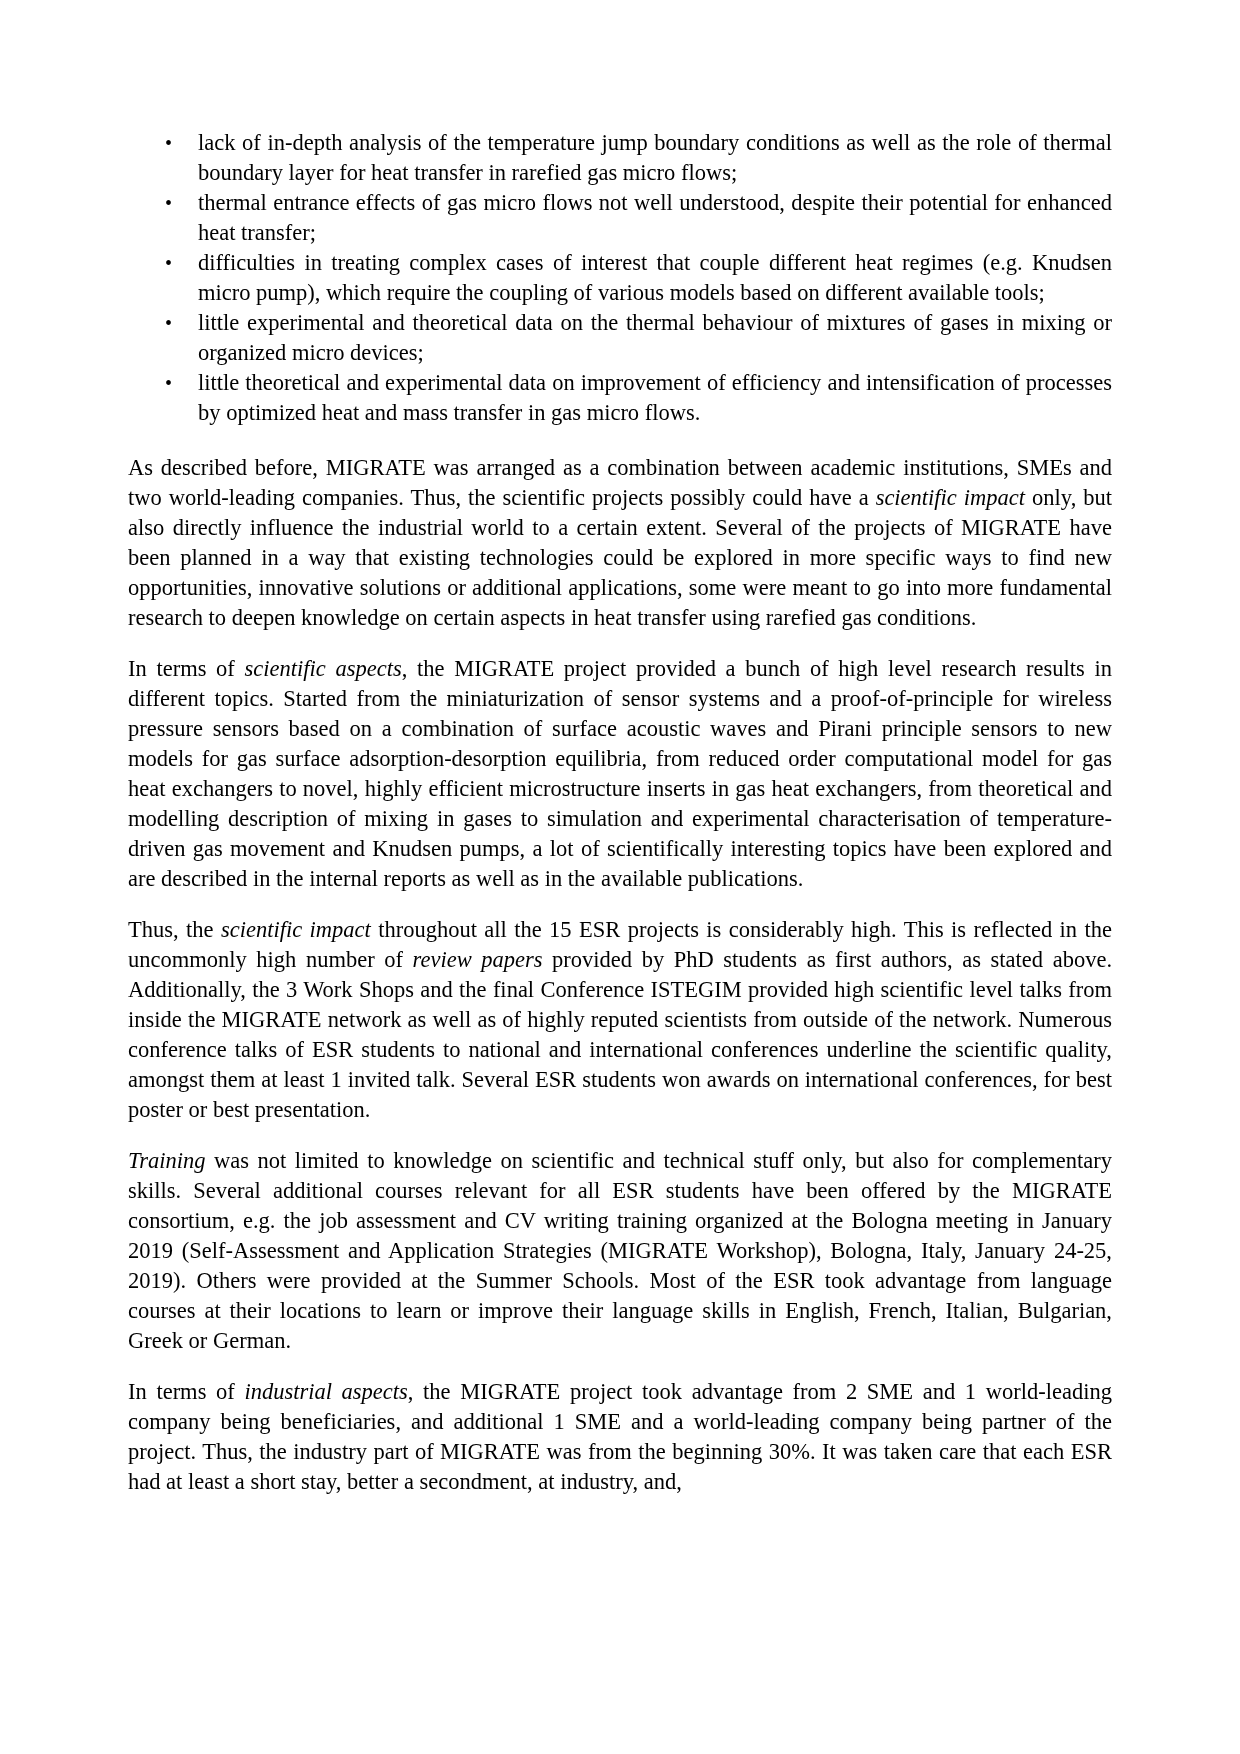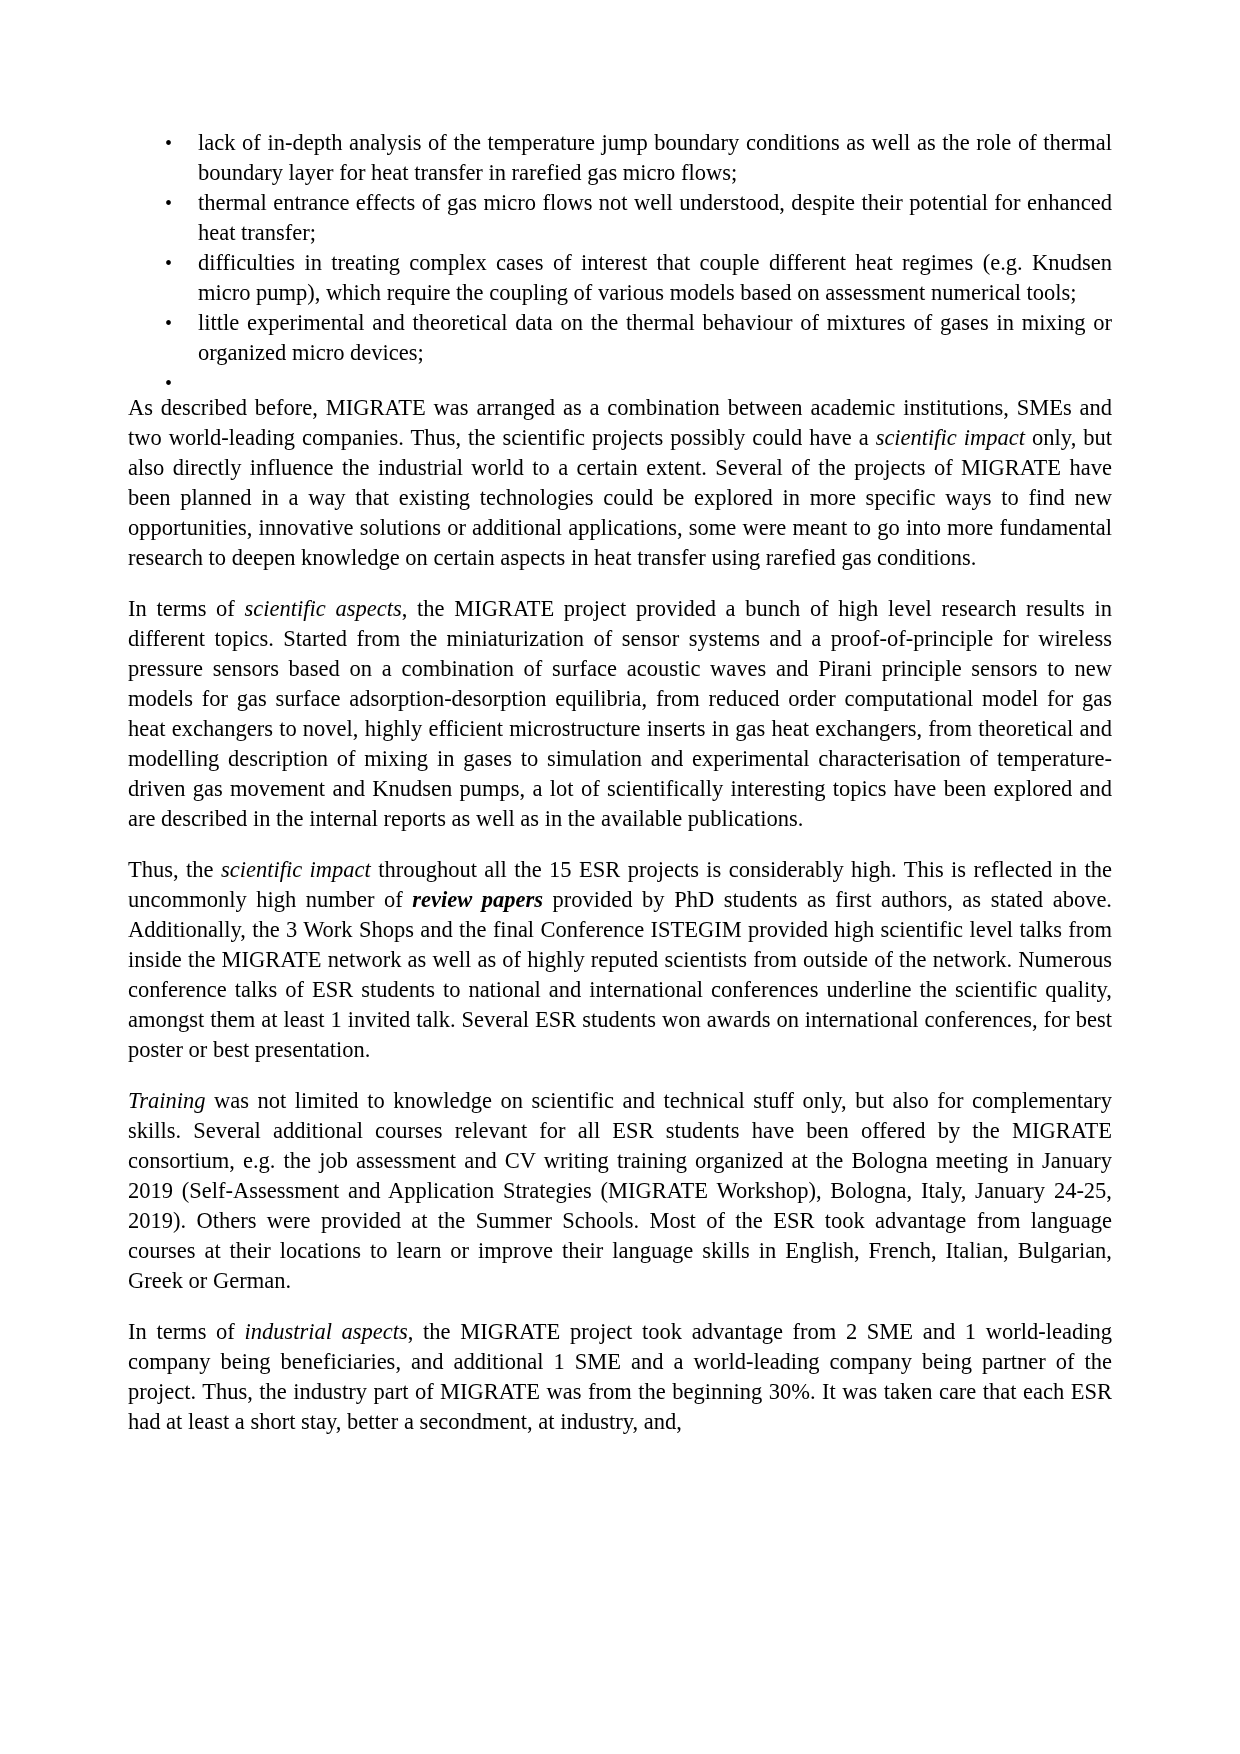--- a/index.html
+++ b/index.html
@@ -52,47 +52,48 @@
     margin: 0 0 21px 0;
     hyphens: none;
   }
   p.para.first-after-list {
     margin-top: 25px;
   }
   p.para:last-child {
     margin-bottom: 0;
   }
   .it { font-style: italic; margin-top: 40px; }
-  .bi { font-style: italic; font-weight: bold; }
+  .bi { font-style: italic; font-weight: normal; }
 </style>
 </head>
 <body>
 
 <div class="page">
   <div class="content">
 
     <ul class="bullets">
       <li>
         <span class="bullet-mark">•</span>
         <span>lack of in-depth analysis of the temperature jump boundary conditions as well as the role of thermal boundary layer for heat transfer in rarefied gas micro flows;</span>
       </li>
       <li>
         <span class="bullet-mark">•</span>
         <span>thermal entrance effects of gas micro flows not well understood, despite their potential for enhanced heat transfer;</span>
       </li>
       <li>
         <span class="bullet-mark">•</span>
-        <span>difficulties in treating complex cases of interest that couple different heat regimes (e.g. Knudsen micro pump), which require the coupling of various models based on assessment numerical tools;</span>
+        <span>difficulties in treating complex cases of interest that couple different heat regimes (e.g. Knudsen micro pump), which require the coupling of various models based on different available tools;</span>
       </li>
       <li>
         <span class="bullet-mark">•</span>
         <span>little experimental and theoretical data on the thermal behaviour of mixtures of gases in mixing or organized micro devices;</span>
       </li>
       <li>
         <span class="bullet-mark">•</span>
+        <span>little theoretical and experimental data on improvement of efficiency and intensification of processes by optimized heat and mass transfer in gas micro flows.</span>
       </li>
     </ul>
 
     <p class="para first-after-list"><span>As described before, MIGRATE was arranged as a combination between academic institutions, SMEs and two world-leading companies. Thus, the scientific projects possibly could have a </span><span class="it">scientific impact</span><span> only, but also directly influence the industrial world to a certain extent. Several of the projects of MIGRATE have been planned in a way that existing technologies could be explored in more specific ways to find new opportunities, innovative solutions or additional applications, some were meant to go into more fundamental research to deepen knowledge on certain aspects in heat transfer using rarefied gas conditions.</span></p>
 
     <p class="para"><span>In terms of </span><span class="it">scientific aspects</span><span>, the MIGRATE project provided a bunch of high level research results in different topics. Started from the miniaturization of sensor systems and a proof-of-principle for wireless pressure sensors based on a combination of surface acoustic waves and Pirani principle sensors to new models for gas surface adsorption-desorption equilibria, from reduced order computational model for gas heat exchangers to novel, highly efficient microstructure inserts in gas heat exchangers, from theoretical and modelling description of mixing in gases to simulation and experimental characterisation of temperature-driven gas movement and Knudsen pumps, a lot of scientifically interesting topics have been explored and are described in the internal reports as well as in the available publications.</span></p>
 
     <p class="para"><span>Thus, the </span><span class="it">scientific impact</span><span> throughout all the 15 ESR projects is considerably high. This is reflected in the uncommonly high number of </span><span class="bi">review papers</span><span> provided by PhD students as first authors, as stated above. Additionally, the 3 Work Shops and the final Conference ISTEGIM provided high scientific level talks from inside the MIGRATE network as well as of highly reputed scientists from outside of the network. Numerous conference talks of ESR students to national and international conferences underline the scientific quality, amongst them at least 1 invited talk. Several ESR students won awards on international conferences, for best poster or best presentation.</span></p>
 
     <p class="para"><span class="it">Training</span><span> was not limited to knowledge on scientific and technical stuff only, but also for complementary skills. Several additional courses relevant for all ESR students have been offered by the MIGRATE consortium, e.g. the job assessment and CV writing training organized at the Bologna meeting in January 2019 (Self-Assessment and Application Strategies (MIGRATE Workshop), Bologna, Italy, January 24-25, 2019). Others were provided at the Summer Schools. Most of the ESR took advantage from language courses at their locations to learn or improve their language skills in English, French, Italian, Bulgarian, Greek or German.</span></p>

